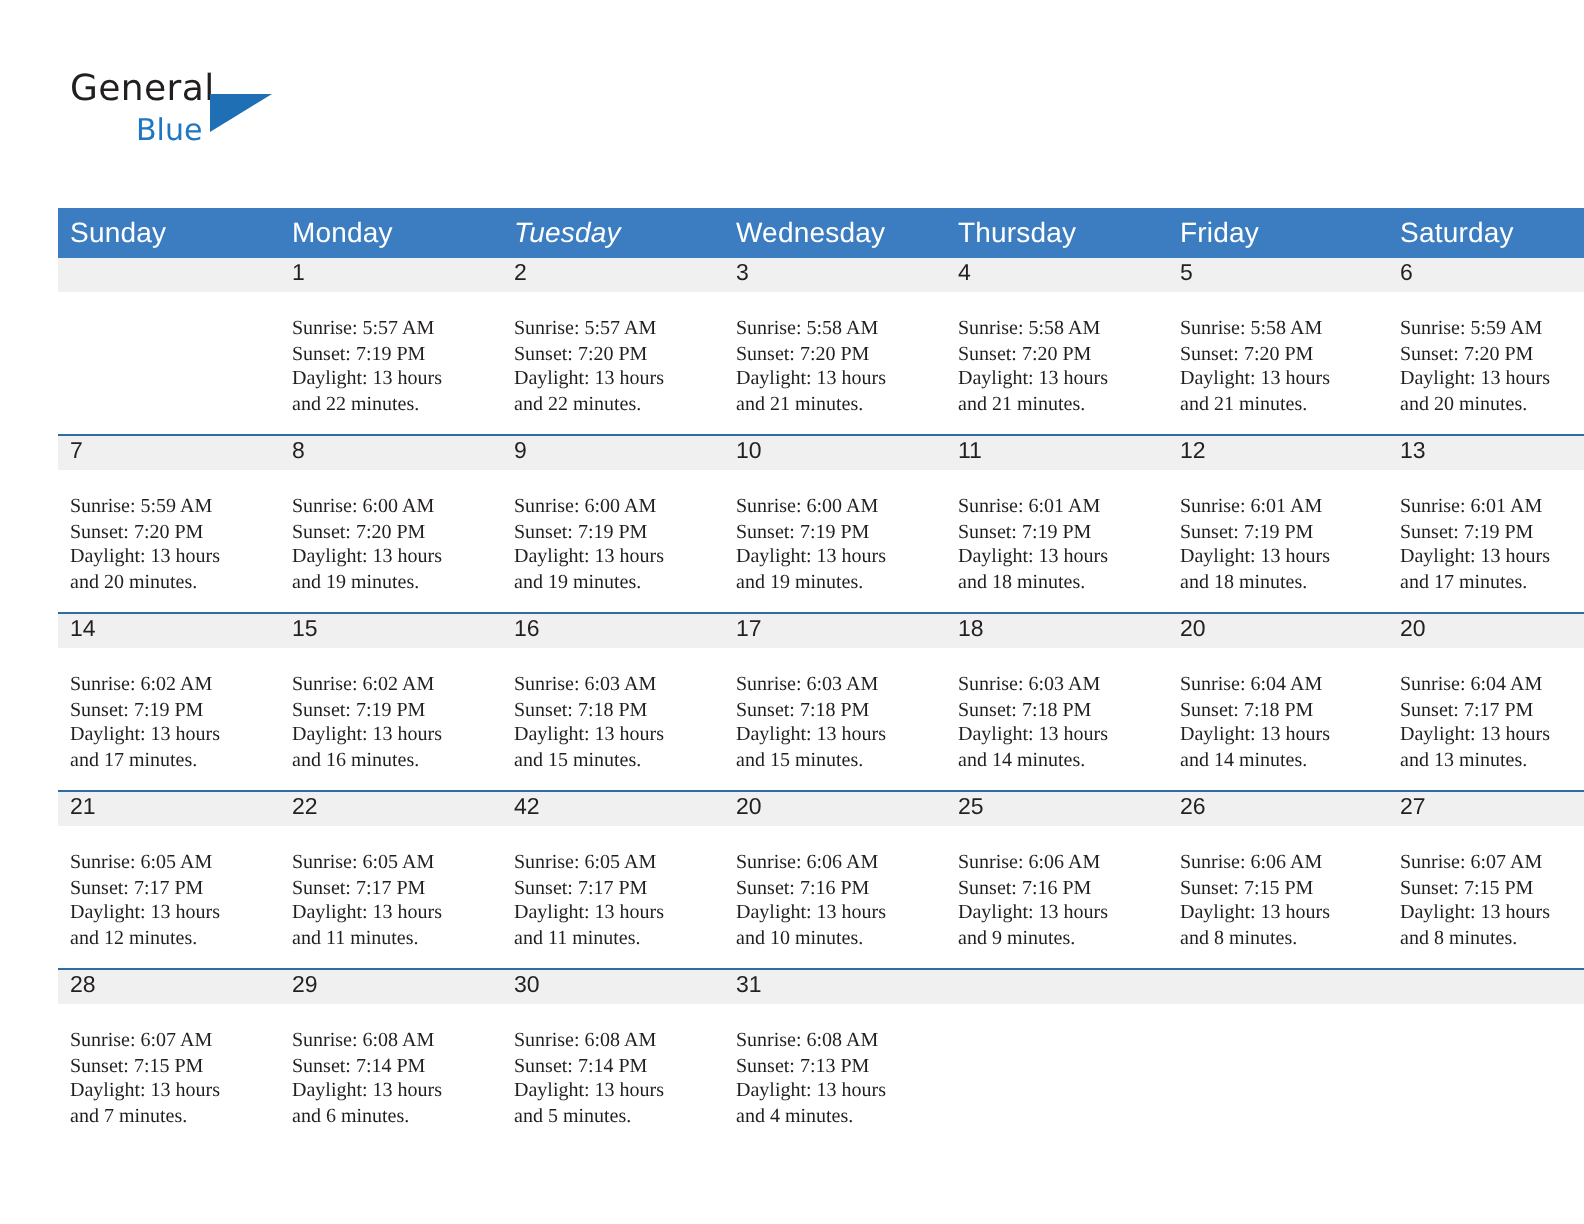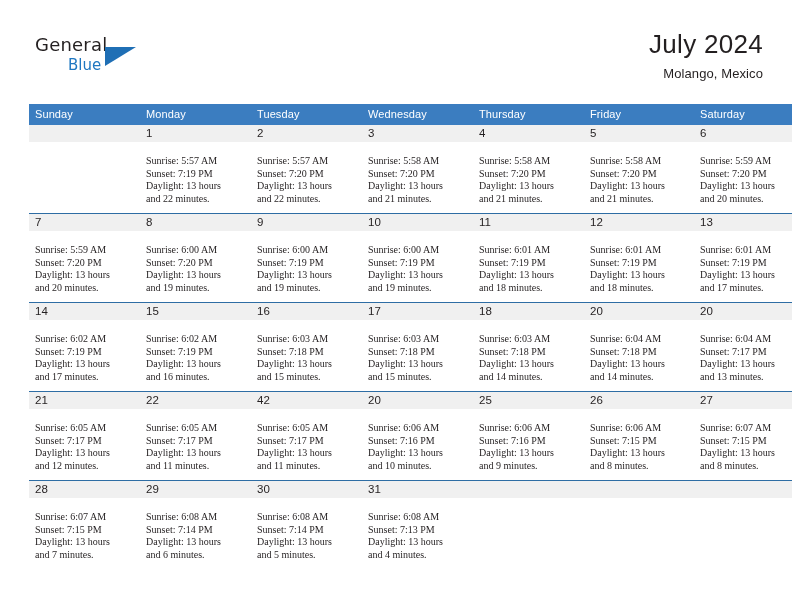--- a/index.html
+++ b/index.html
@@ -93,30 +93,30 @@
     position: absolute;
     left: 29px;
     top: 104px;
     width: 734px;
     border-collapse: collapse;
     table-layout: fixed;
   }
   .calendar th {
     background: #3b7dc0;
     color: #ffffff;
-    font-size: 11px;
+    font-size: 14px;
     font-weight: 400;
     text-align: left;
     padding: 4px 0 5px 6px;
     height: 12px;
     letter-spacing: 0.1px;
   }
   .calendar th.col-sun { width: 105px; }
   .calendar th.col-mon { width: 105px; }
-  .calendar th.col-tue { width: 105px; }
+  .calendar th.col-tue { width: 105px; font-style: italic; }
   .calendar th.col-wed { width: 105px; }
   .calendar th.col-thu { width: 105px; }
   .calendar th.col-fri { width: 104px; }
   .calendar th.col-sat { width: 105px; }
 
   .calendar td {
     vertical-align: top;
     padding: 0;
     border-top: 1px solid #2e6da4;
   }
@@ -156,24 +156,20 @@
 <div class="page">
 
   <div class="header">
 
     <div class="brand">
       <span class="brand-general">General</span>
       <span class="brand-triangle"></span>
       <span class="brand-blue">Blue</span>
     </div>
 
-    <div class="title-block">
-      <div class="cal-title">July 2024</div>
-      <div class="cal-subtitle">Molango, Mexico</div>
-    </div>
 
   </div>
 
   <table class="calendar">
     <thead>
       <tr>
         <th class="col-sun">Sunday</th>
         <th class="col-mon">Monday</th>
         <th class="col-tue">Tuesday</th>
         <th class="col-wed">Wednesday</th>

